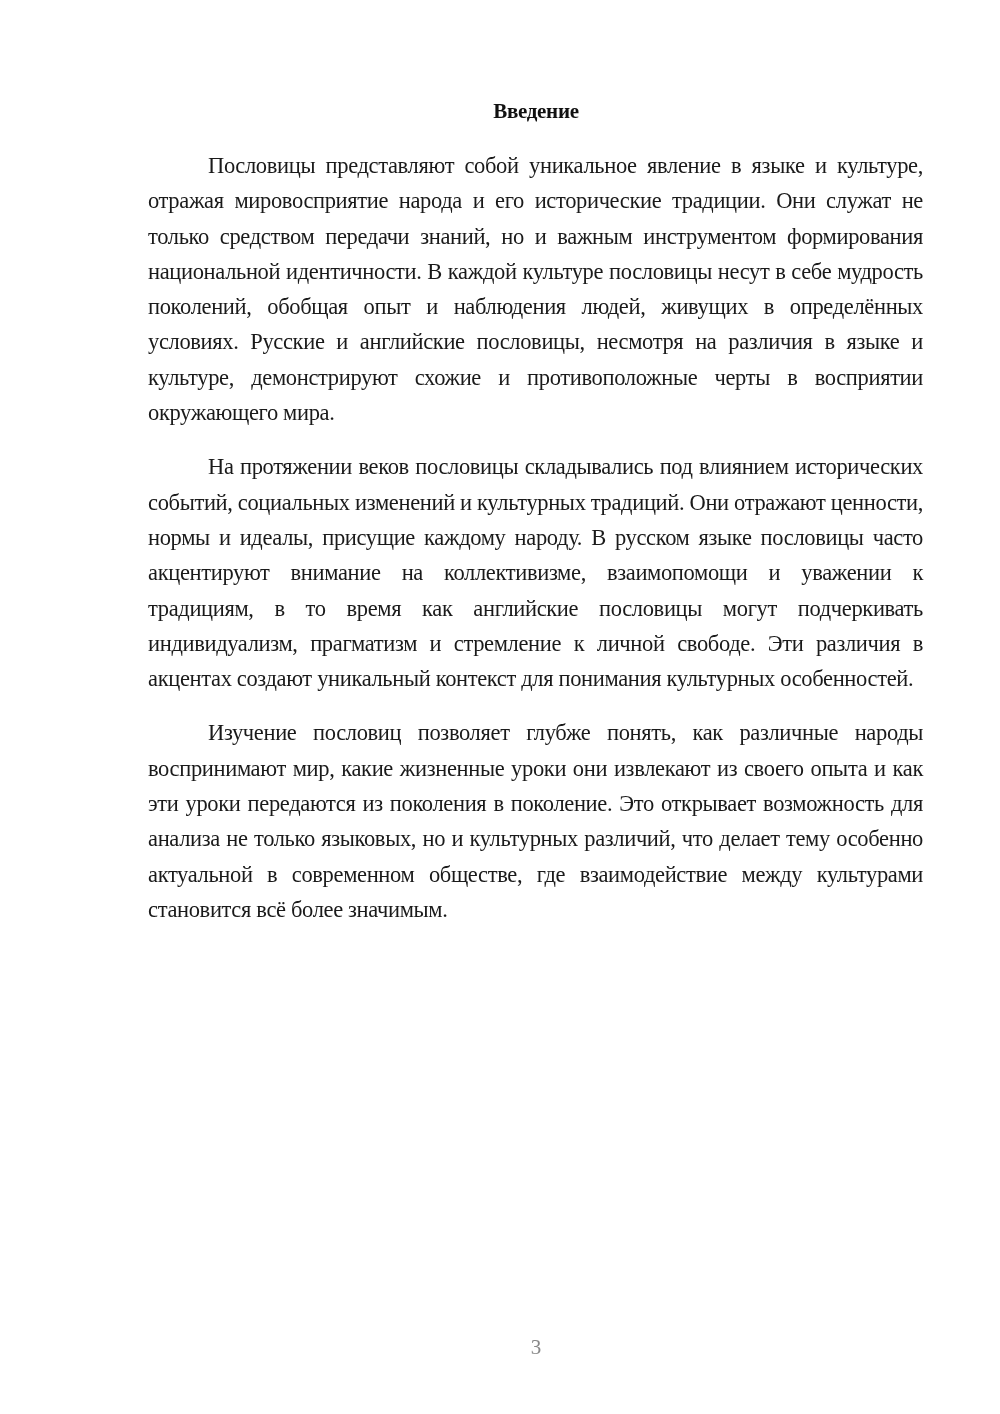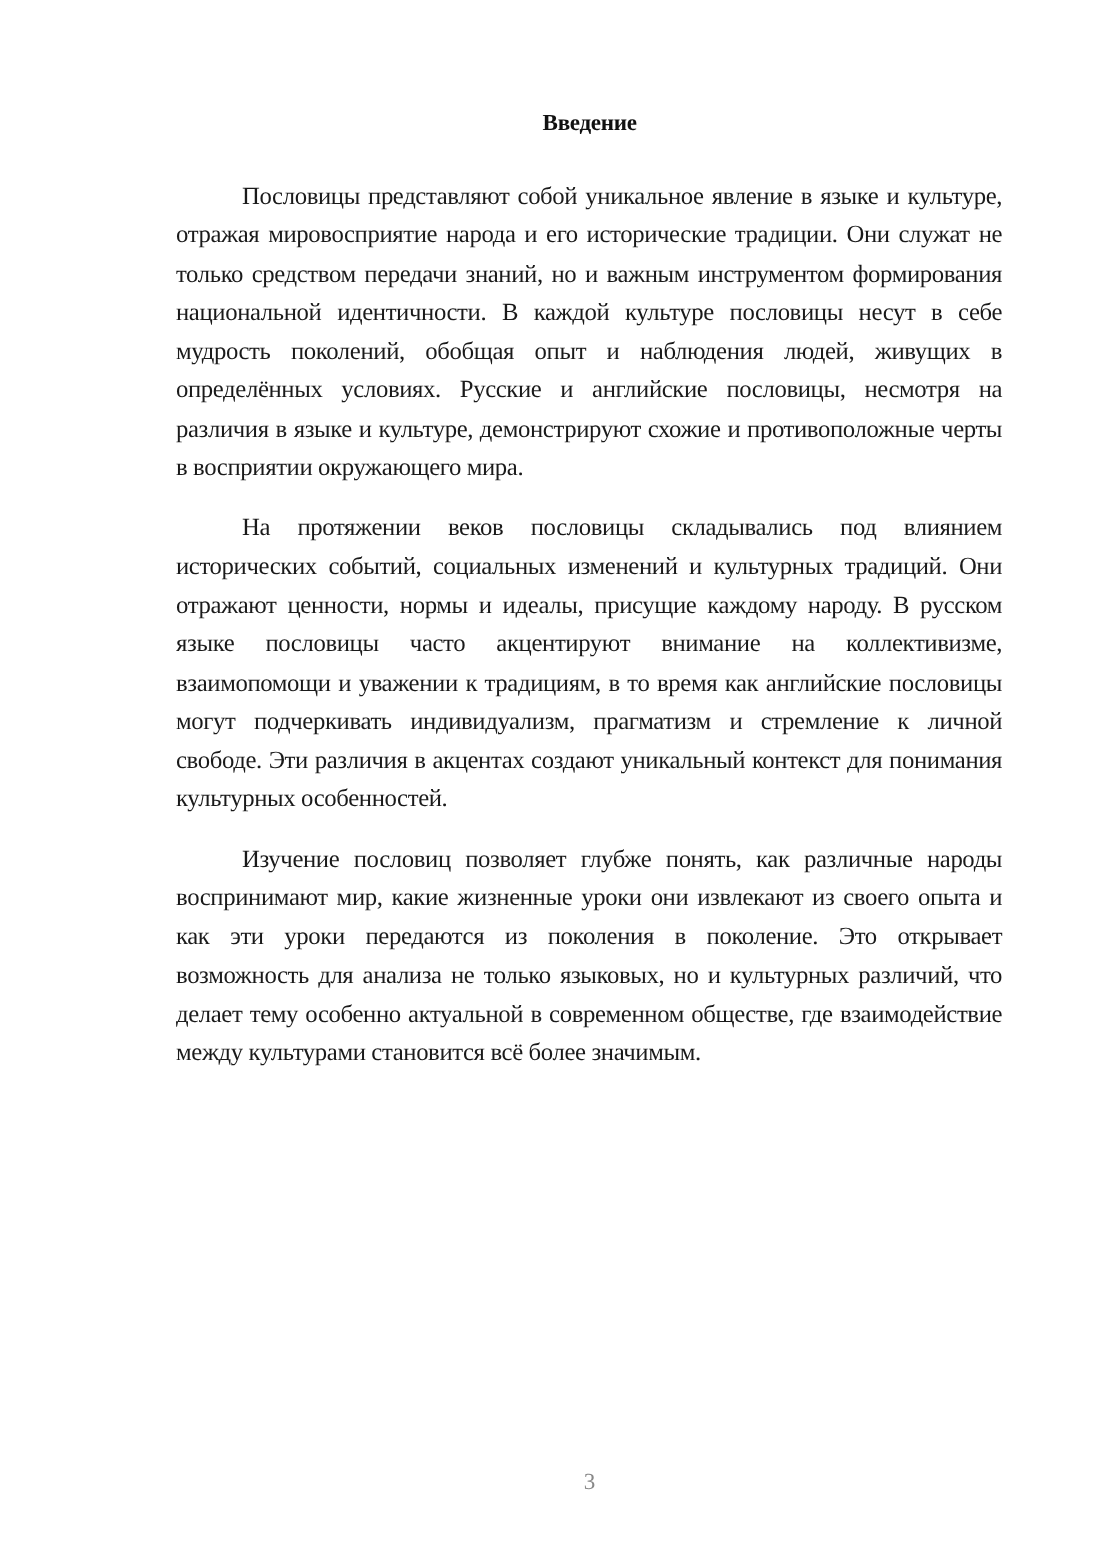--- a/index.html
+++ b/index.html
@@ -34,21 +34,21 @@
       letter-spacing: -0.3px;
       color: #111;
     }
     .body-text {
       position: absolute;
       left: 143px;
       width: 785px;
       top: 143px;
     }
     .para {
-      margin: 17px;
+      margin: 5px;
       font-size: 22.5px;
       line-height: 35.3px;
       text-align: justify;
       text-indent: 60px;
       letter-spacing: -0.35px;
       word-spacing: 0px;
       color: #1a1a1a;
     }
     .para + .para {
       margin-top: 19px;

